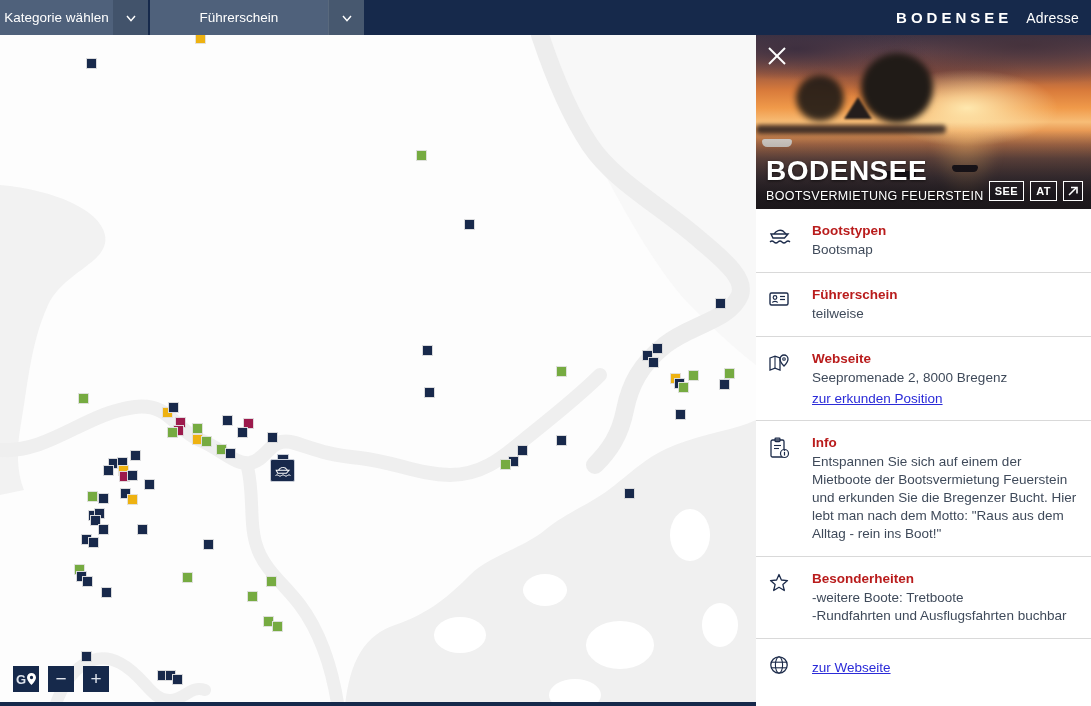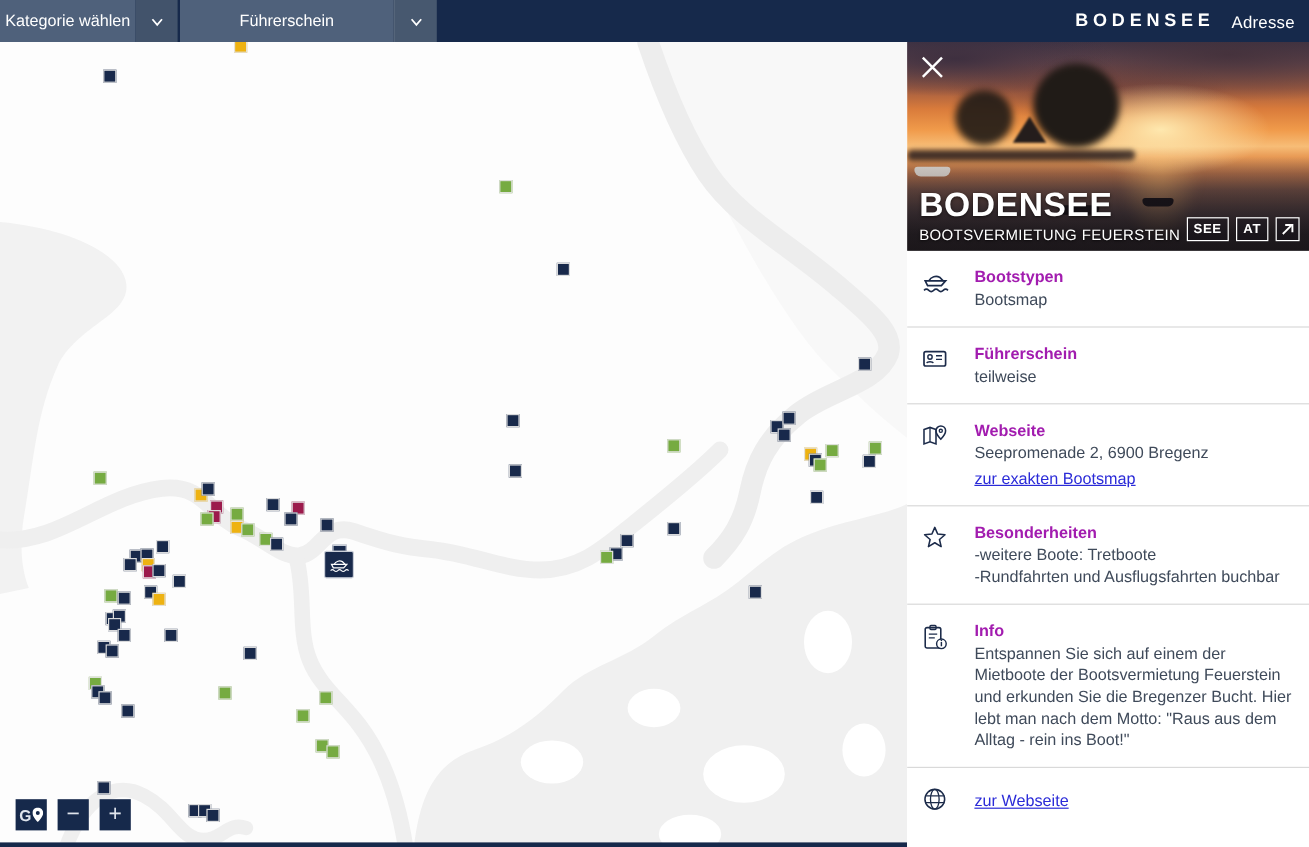--- a/index.html
+++ b/index.html
@@ -67,21 +67,21 @@
   .hero-sub{font-size:12.5px;margin-top:2px;letter-spacing:0.3px;text-shadow:0 1px 2px rgba(0,0,0,0.7);text-align:center;}
   .badges{position:absolute;right:8px;bottom:8px;display:flex;gap:6px;z-index:5;}
   .badge{border:1.5px solid #fff;color:#fff;font-size:11px;font-weight:bold;padding:3px 5px;
          background:rgba(10,12,24,0.25);letter-spacing:0.5px;}
   .badge.sq{padding:2px 3px;display:flex;align-items:center;justify-content:center;cursor:pointer;}
 
   .sections{padding:0;}
   .section{display:flex;padding:14px 12px 13px 12px;margin:0 0;border-bottom:1px solid #d9d9d9;}
   .section:last-child{border-bottom:none;}
   .icon-col{width:28px;min-width:28px;margin-right:16px;padding-top:1px;color:#1c2b4a;}
-  .sec-title{font-size:13.5px;font-weight:bold;color:#a21caf;margin:0 0 3px 0;}
+  .sec-title{font-size:13.5px;font-weight:bold;color:#b91c1c;margin:0 0 3px 0;}
   .sec-text{font-size:13.5px;color:#3f4a5a;line-height:18px;white-space:pre-line;}
   .sec-link{display:inline-block;color:#2b2bd8;font-size:13.5px;margin-top:4px;cursor:pointer;
             text-decoration:underline;}
   .web-row{align-items:center;}
   .web-row .sec-link{margin-top:0;}
 </style>
 </head>
 <body>
 
 <div class="topbar">
@@ -294,35 +294,22 @@
       <div class="icon-col">
         <svg width="22" height="22" viewBox="0 0 22 22">
           <path d="M2,6 L7,4.2 L12,6 V18 L7,16.2 L2,18 Z" fill="none" stroke="#1c2b4a" stroke-width="1.3"></path>
           <line x1="7" y1="4.2" x2="7" y2="16.2" stroke="#1c2b4a" stroke-width="1.1"></line>
           <path d="M16,3 c-2.2,0 -4,1.8 -4,4 c0,3 4,7 4,7 s4,-4 4,-7 c0,-2.2 -1.8,-4 -4,-4 z" fill="none" stroke="#1c2b4a" stroke-width="1.3"></path>
           <circle cx="16" cy="7" r="1.3" fill="none" stroke="#1c2b4a" stroke-width="1.1"></circle>
         </svg>
       </div>
       <div>
         <div class="sec-title">Webseite</div>
-        <div class="sec-text">Seepromenade 2, 6900 Bregenz</div>
-        <a class="sec-link">zur exakten Bootsmap</a>
-      </div>
-    </div>
-
-    <div class="section">
-      <div class="icon-col">
-        <svg width="22" height="22" viewBox="0 0 22 22">
-          <path d="M11,2.5 L13.4,8 L19.5,8.6 L14.9,12.6 L16.3,18.5 L11,15.3 L5.7,18.5 L7.1,12.6 L2.5,8.6 L8.6,8 Z" fill="none" stroke="#1c2b4a" stroke-width="1.3" stroke-linejoin="round"></path>
-        </svg>
-      </div>
-      <div>
-        <div class="sec-title">Besonderheiten</div>
-        <div class="sec-text">-weitere Boote: Tretboote
--Rundfahrten und Ausflugsfahrten buchbar</div>
+        <div class="sec-text">Seepromenade 2, 8000 Bregenz</div>
+        <a class="sec-link">zur erkunden Position</a>
       </div>
     </div>
 
     <div class="section">
       <div class="icon-col">
         <svg width="22" height="24" viewBox="0 0 22 24">
           <rect x="3" y="4" width="13" height="17" rx="1.5" fill="none" stroke="#1c2b4a" stroke-width="1.3"></rect>
           <rect x="7" y="2.2" width="5" height="3.4" rx="0.8" fill="none" stroke="#1c2b4a" stroke-width="1.2"></rect>
           <line x1="6" y1="9.5" x2="13" y2="9.5" stroke="#1c2b4a" stroke-width="1.1"></line>
           <line x1="6" y1="12.5" x2="11" y2="12.5" stroke="#1c2b4a" stroke-width="1.1"></line>
@@ -330,20 +317,33 @@
           <line x1="16.5" y1="16" x2="16.5" y2="19.5" stroke="#1c2b4a" stroke-width="1.2"></line>
           <circle cx="16.5" cy="14.6" r="0.7" fill="#1c2b4a"></circle>
         </svg>
       </div>
       <div>
         <div class="sec-title">Info</div>
         <div class="sec-text">Entspannen Sie sich auf einem der Mietboote der Bootsvermietung Feuerstein und erkunden Sie die Bregenzer Bucht. Hier lebt man nach dem Motto: "Raus aus dem Alltag - rein ins Boot!"</div>
       </div>
     </div>
 
+    <div class="section">
+      <div class="icon-col">
+        <svg width="22" height="22" viewBox="0 0 22 22">
+          <path d="M11,2.5 L13.4,8 L19.5,8.6 L14.9,12.6 L16.3,18.5 L11,15.3 L5.7,18.5 L7.1,12.6 L2.5,8.6 L8.6,8 Z" fill="none" stroke="#1c2b4a" stroke-width="1.3" stroke-linejoin="round"></path>
+        </svg>
+      </div>
+      <div>
+        <div class="sec-title">Besonderheiten</div>
+        <div class="sec-text">-weitere Boote: Tretboote
+-Rundfahrten und Ausflugsfahrten buchbar</div>
+      </div>
+    </div>
+
     <div class="section web-row">
       <div class="icon-col">
         <svg width="22" height="22" viewBox="0 0 22 22">
           <circle cx="11" cy="11" r="8.2" fill="none" stroke="#1c2b4a" stroke-width="1.3"></circle>
           <ellipse cx="11" cy="11" rx="3.6" ry="8.2" fill="none" stroke="#1c2b4a" stroke-width="1.1"></ellipse>
           <line x1="3" y1="8.2" x2="19" y2="8.2" stroke="#1c2b4a" stroke-width="1.1"></line>
           <line x1="3" y1="13.8" x2="19" y2="13.8" stroke="#1c2b4a" stroke-width="1.1"></line>
         </svg>
       </div>
       <div>

